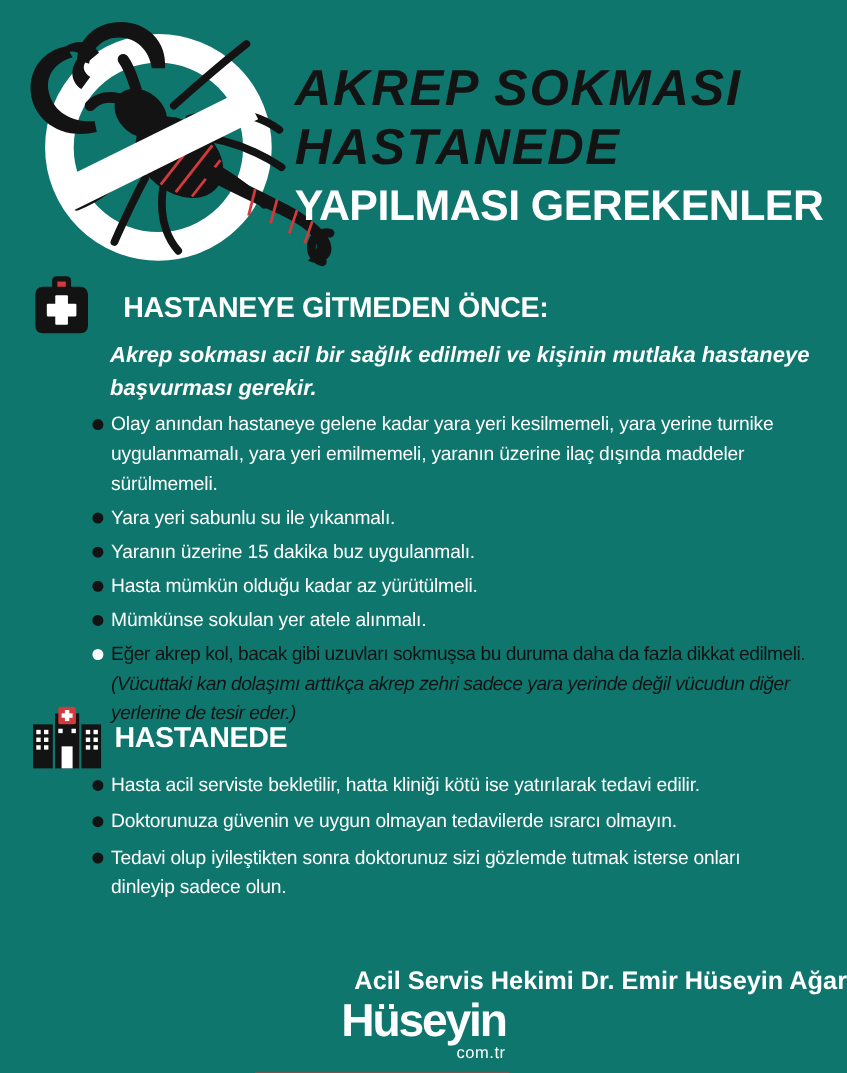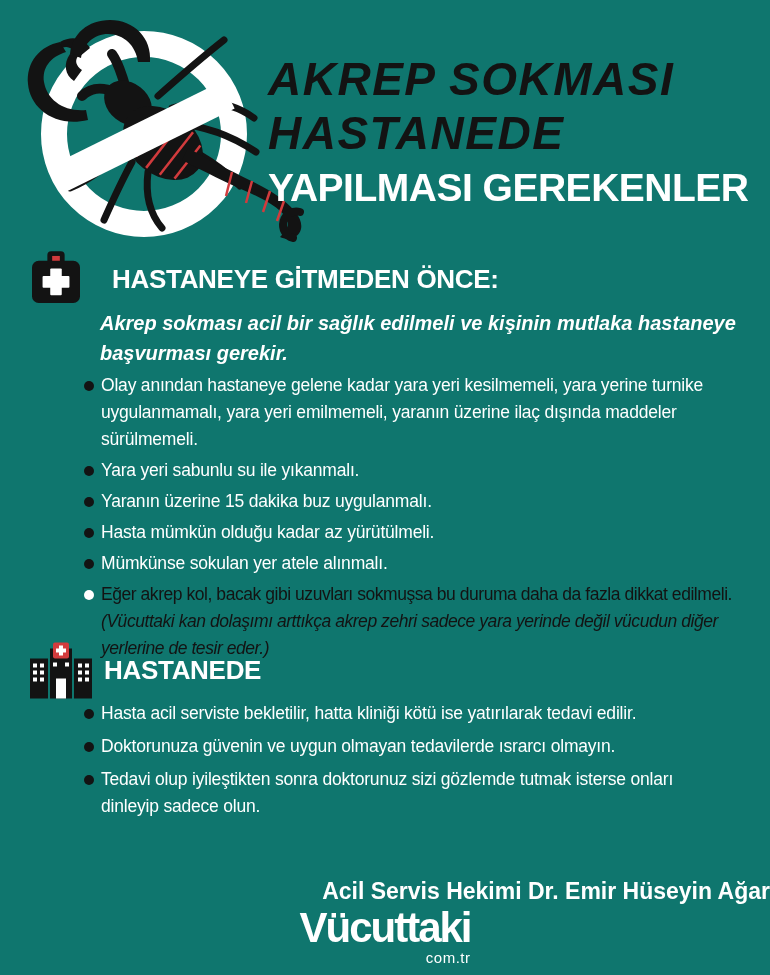--- a/index.html
+++ b/index.html
@@ -189,17 +189,17 @@
       <div class="bt">Doktorunuza güvenin ve uygun olmayan tedavilerde ısrarcı olmayın.</div>
     </div>
     <div class="bi" id="hb4">
       <span class="dot"></span>
       <div class="bt">Tedavi olup iyileştikten sonra doktorunuz sizi gözlemde tutmak isterse onları dinleyip sadece olun.</div>
     </div>
   </div>
 
   <div class="credit">Acil Servis Hekimi Dr. Emir Hüseyin Ağar</div>
   <div class="brand">
-    <div class="brand-name">Vücuttaki</div>
+    <div class="brand-name">Hüseyin</div>
     <div class="brand-sub">com.tr</div>
   </div>
 
 </div>
 
 </body></html>

